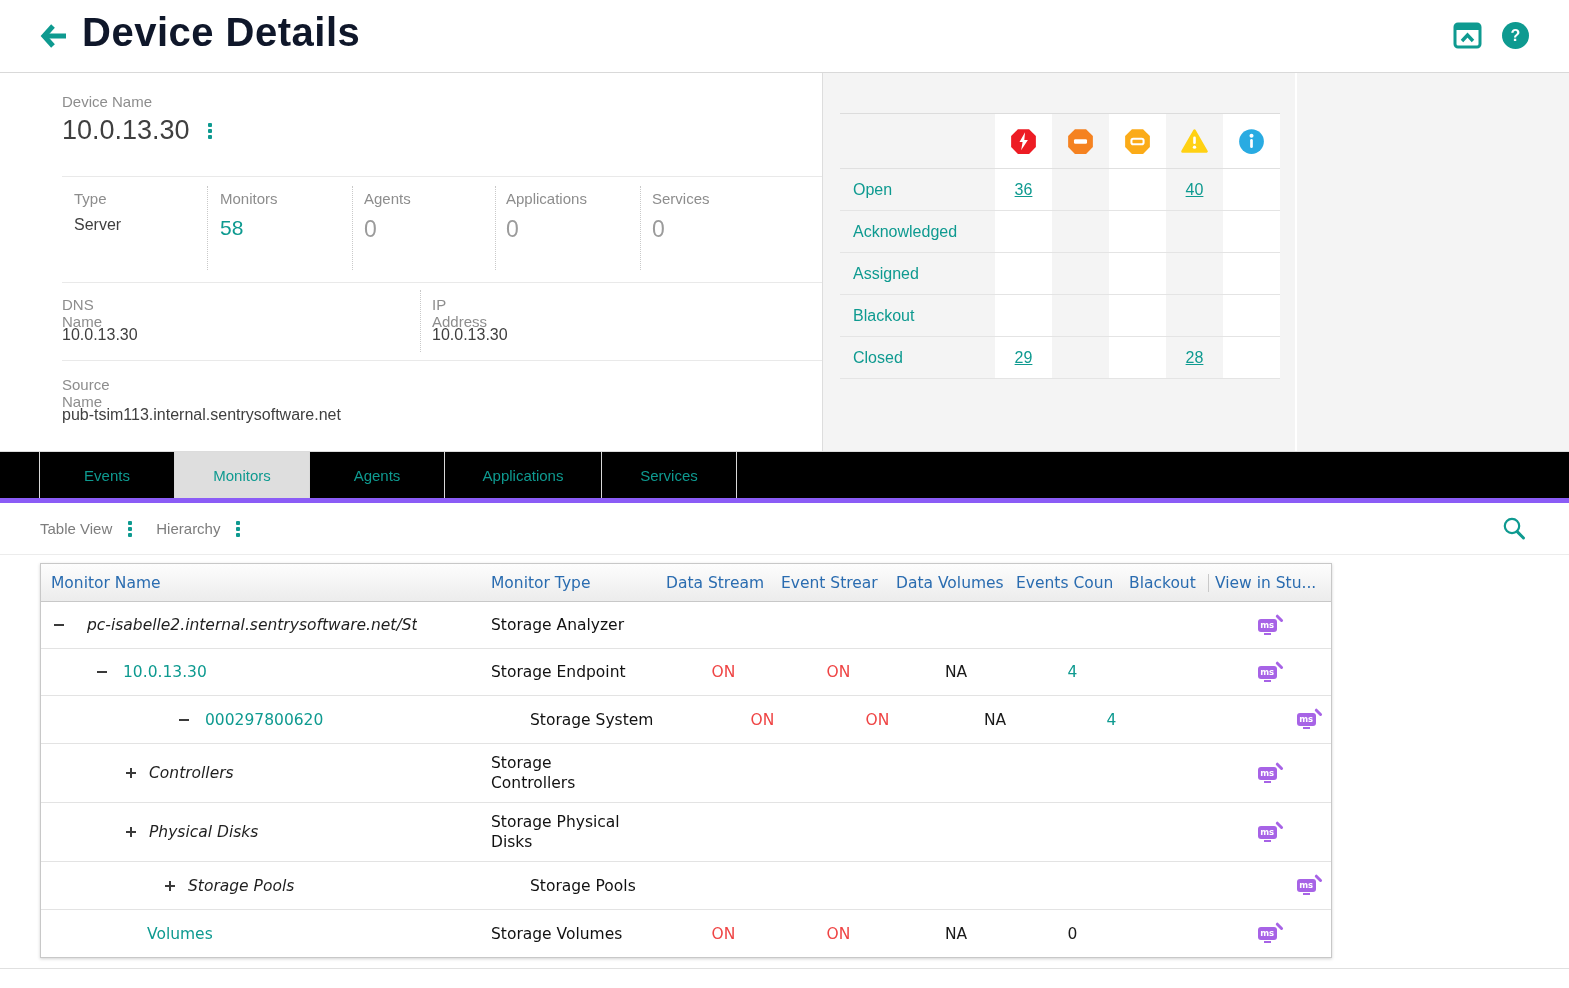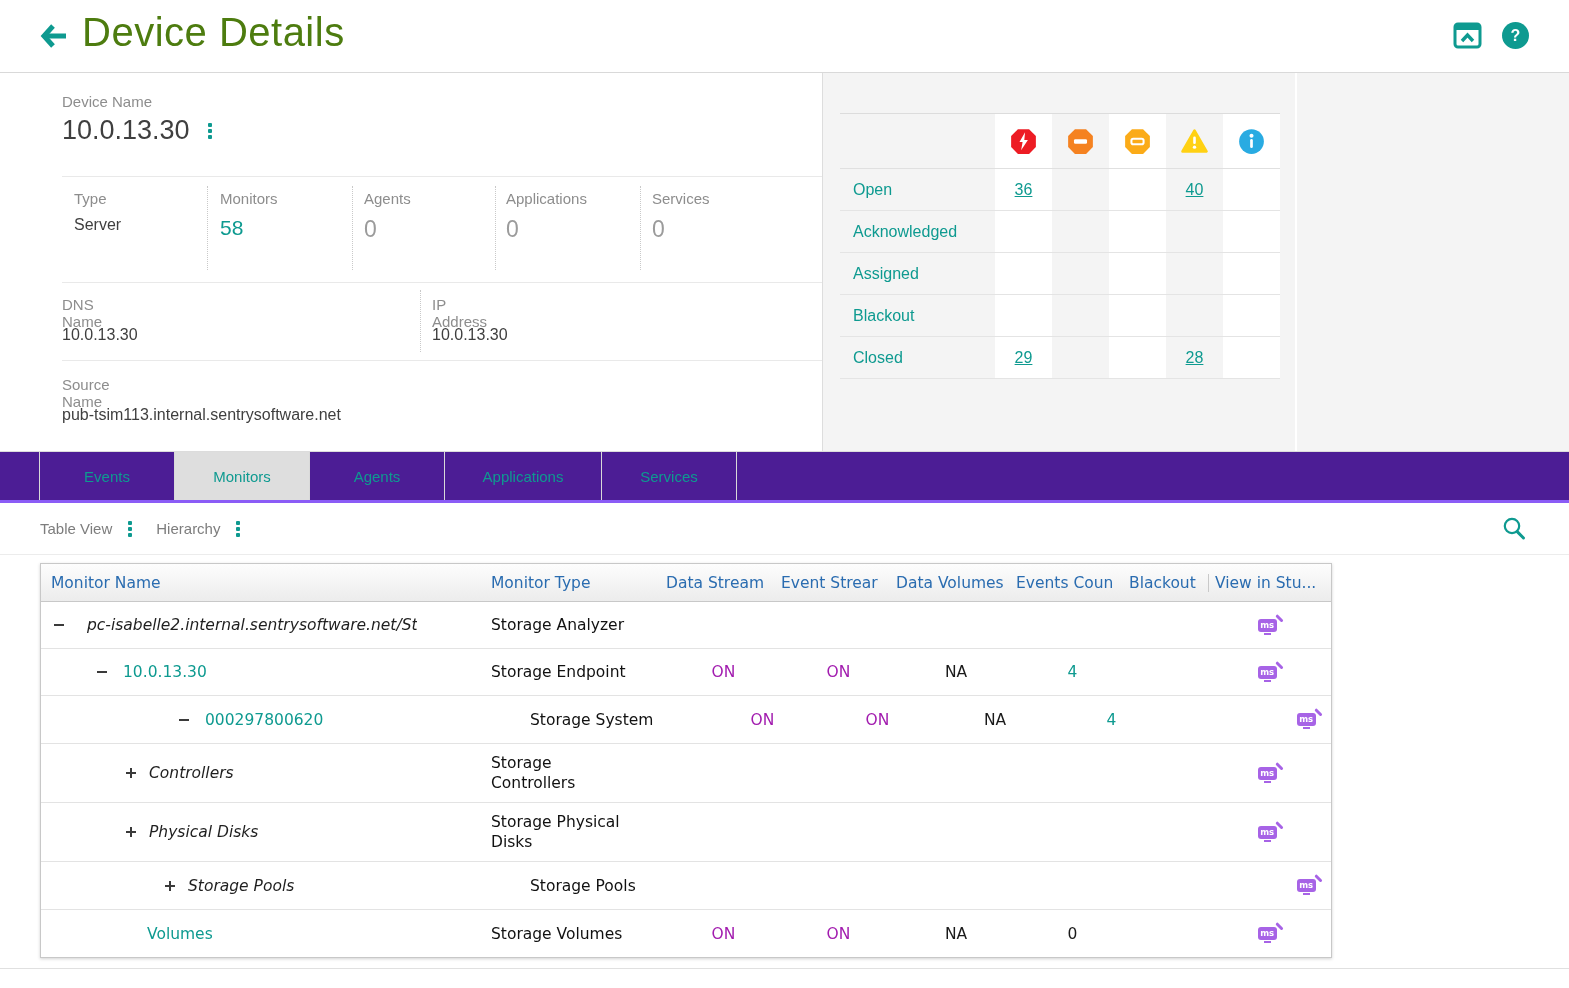--- a/index.html
+++ b/index.html
@@ -2,22 +2,22 @@
 <html><head>
 <meta charset="utf-8">
 <style>
   * { margin:0; padding:0; box-sizing:border-box; }
   html,body { width:1569px; height:988px; background:#fff; overflow:hidden;
               font-family:"Liberation Sans", sans-serif; }
 
   
   .app-header { position:relative; height:73px; background:#fff; border-bottom:1px solid #d9d9d9; }
   .back-btn { position:absolute; left:40px; top:22px; width:32px; height:28px; cursor:pointer; }
-  .page-title { position:absolute; left:82px; top:10px; font-size:40px; font-weight:400;
-                color:#4d7c0f; letter-spacing:.5px; }
+  .page-title { position:absolute; left:82px; top:10px; font-size:40px; font-weight:700;
+                color:#0f172a; letter-spacing:.5px; }
   .hdr-actions { position:absolute; right:40px; top:22px; display:flex; gap:20px; align-items:center; }
   .help-btn { width:27px; height:27px; border-radius:50%; background:#0e9a90; position:relative; }
   .help-btn::before { content:"?"; position:absolute; left:0; right:0; top:0; bottom:0;
                       color:#fff; font-weight:bold; font-size:16px; line-height:27px; text-align:center; }
 
   
   .band { position:relative; height:378px; background:#fff; }
   .band-right { position:absolute; left:822px; right:0; top:0; bottom:0; background:#f4f4f4; border-left:1px solid #ddd; }
   .band-right-gap { position:absolute; left:1295px; width:2px; top:0; bottom:0; background:#fff; }
 
@@ -54,21 +54,21 @@
   .sum-row { display:flex; border-bottom:1px solid #e4e4e4; }
   .sum-row.hdr { height:55px; border-bottom:1px solid #e0e0e0; }
   .sum-row.datarow { height:42px;justify-content:space-between; }
   .sum-label { width:155px; display:flex; align-items:center; padding-left:13px;
                font-size:16px; color:#0e9a90; }
   .sum-cell { width:57px; display:flex; align-items:center; justify-content:center;
               font-size:16px; color:#0e9a90;text-decoration:underline; }
   .sum-cell.wcol { background:#fff; }
 
   
-  .tabbar { height:52px; background:#4c1d95; border-top:1px solid #dcdcdc; border-bottom:3px solid #8b5cf6;
+  .tabbar { height:52px; background:#000000; border-top:1px solid #dcdcdc; border-bottom:5px solid #8b5cf6;
             display:flex; }
   .tabbar .spacer-l { width:40px; border-right:1px solid #d9d9d9; }
   .tab { height:100%; display:flex; align-items:center; justify-content:center;
          font-size:15px; color:#0e9a90; border-right:1px solid #d9d9d9; cursor:pointer; }
   .tab.active { background:#dedede; }
 
   
   .viewbar { height:52px; background:#fff; display:flex; align-items:center; padding-left:40px;
              border-bottom:1px solid #ececec; }
   .viewbar .vlabel { font-size:15px; color:#7d7d7d; }
@@ -95,21 +95,21 @@
                white-space:nowrap; overflow:hidden; max-width:330px; }
   .tree-name.it { font-style:italic; color:#1f1f1f; }
   .tree-name.lnk { color:#0e9a90; cursor:pointer; }
   .exp { position:absolute; top:50%; margin-top:-6px; width:12px; height:12px; cursor:pointer; }
   .exp::before { content:""; position:absolute; left:1px; top:5px; width:10px; height:2px; background:#3a3a3a; }
   .exp.plus::after { content:""; position:absolute; left:5px; top:1px; width:2px; height:10px; background:#3a3a3a; }
 
   .c-type { font-size:15.5px; color:#111; line-height:20px; }
   .c-type span { display:inline-block; max-width:145px; }
   .c-mid { text-align:center; font-size:15.5px; }
-  .on { color:#a21caf; }
+  .on { color:#ef4444; }
   .na { color:#1a1a1a; }
   .cnt-link { color:#0e9a90; cursor:pointer; }
   .cnt-plain { color:#1a1a1a; }
   .c-view { display:flex; justify-content:center; }
 
   .msicon { position:relative; width:26px; height:21px; cursor:pointer; }
   .msicon .scr { position:absolute; left:1px; top:4px; width:19px; height:13px; background:#a763e6;
                  border-radius:3px; color:#fff; font-family:"DejaVu Sans",sans-serif;
                  font-weight:bold; font-size:8.5px; line-height:13px; text-align:center; letter-spacing:-.3px; }
   .msicon .scr::after { content:""; position:absolute; left:6px; bottom:-3px; width:7px; height:2px; background:#a763e6; }

